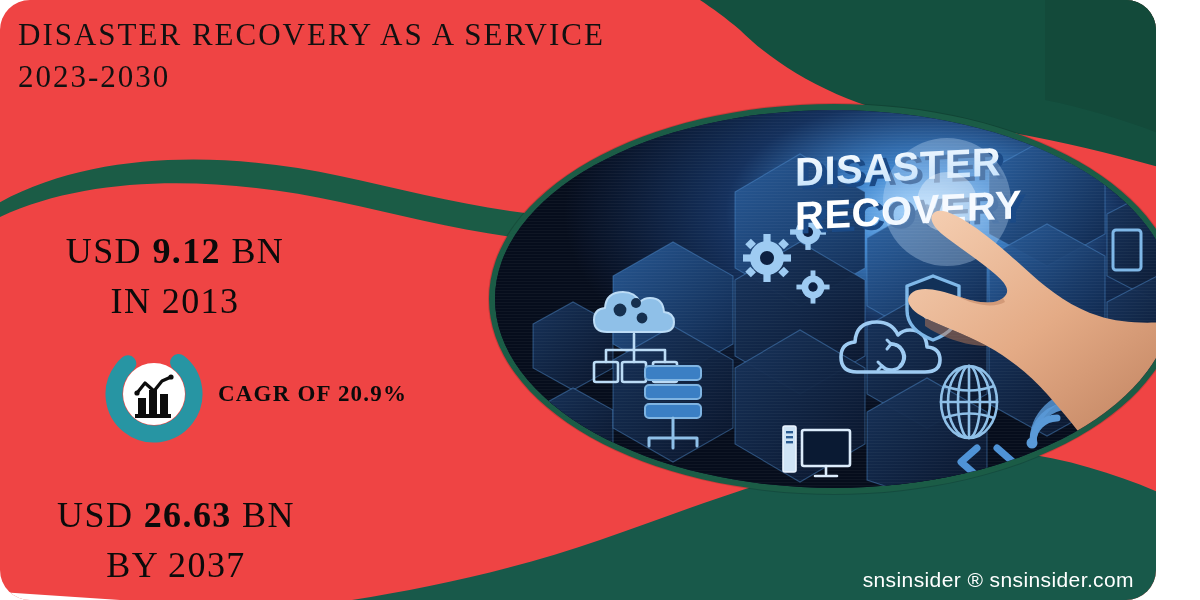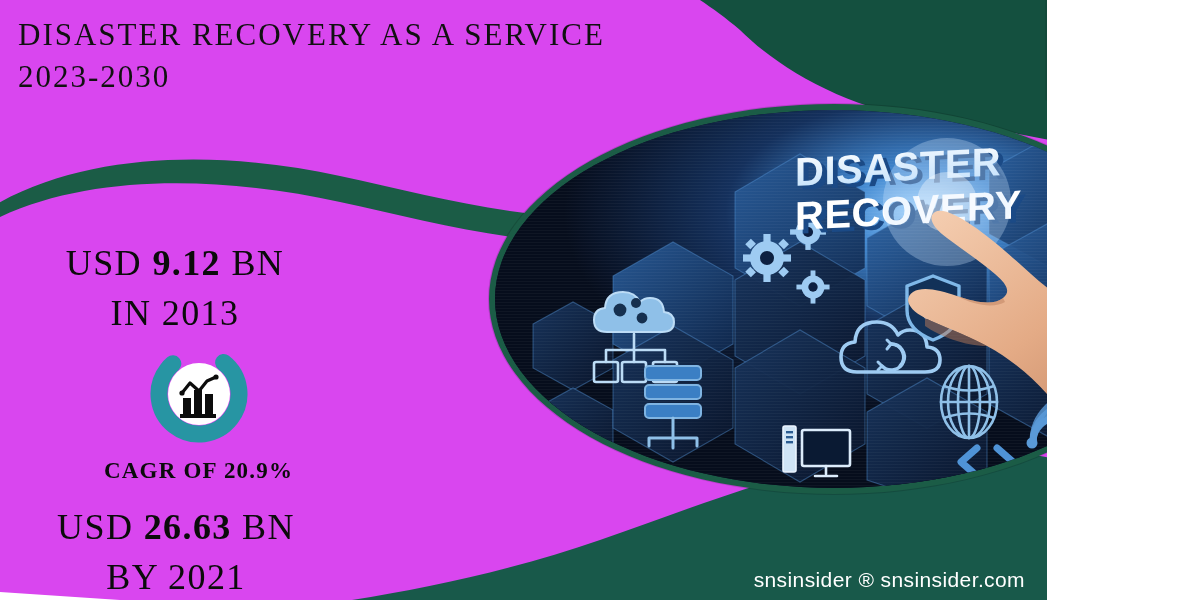--- a/index.html
+++ b/index.html
@@ -4,23 +4,24 @@
 <style>
   * { margin:0; padding:0; box-sizing:border-box; }
   html,body { width:1200px; height:600px; }
   body {
     font-family: "Liberation Serif", "DejaVu Serif", serif;
     background:#ffffff;
     overflow:hidden;
   }
   #poster {
     position:relative;
-    width:1047px; height:600px;
-    background:#d946ef;
+    width:1156px; height:600px;
+    background:#ef4444;
     overflow:hidden;
+    border-radius:30px;
   }
 
   
   .bg-svg { position:absolute; inset:0; width:1200px; height:600px; }
 
   
   .title {
     position:absolute;
     left:18px; top:14px;
     width:760px;
@@ -35,34 +36,32 @@
   .title .tline { display:block; white-space:nowrap; }
 
   
   .stat {
     position:absolute;
     z-index:6;
     text-align:center;
     color:#0b0b0b;
     letter-spacing:1.4px;
     white-space:nowrap;
-    margin-top:12px;
   }
   .stat .l1, .stat .l2 { display:block; }
   .stat-top { left:10px; top:226px; width:330px; font-size:36px; line-height:50px; }
   .stat-bot { left:6px; top:490px; width:340px; font-size:36px; line-height:50px; }
   .stat .num { font-weight:700; }
   .stat .unit { font-weight:400; }
 
   
   .cagr-wrap {
     position:absolute; left:104px; top:344px;
     display:flex; align-items:center; gap:14px;
     z-index:6;
-    flex-direction:column;
   }
   .ring { position:relative; width:100px; height:100px; }
   .ring svg { display:block; }
   .cagr-label {
     font-size:23px; font-weight:700; letter-spacing:1.2px;
     color:#0b0b0b; white-space:nowrap;
   }
 
   
   .hero {
@@ -159,21 +158,21 @@
     </div>
     <div class="cagr-label">CAGR OF 20.9%</div>
   </div>
 
   <div class="stat stat-bot">
     <span class="l1">
       <span class="unit">USD</span>
       <span class="num">26.63</span>
       <span class="unit">BN</span>
     </span>
-    <span class="l2">BY 2021</span>
+    <span class="l2">BY 2037</span>
   </div>
 
   <div class="hero">
     <div class="hero-inner">
       <svg viewBox="0 0 690 390" width="690" height="390" preserveAspectRatio="none">
         <defs>
           <radialGradient id="glow" cx="0.62" cy="0.26" r="0.52">
             <stop offset="0%" stop-color="#9ed3ff"></stop>
             <stop offset="22%" stop-color="#3f86cf"></stop>
             <stop offset="55%" stop-color="#14305c"></stop>

